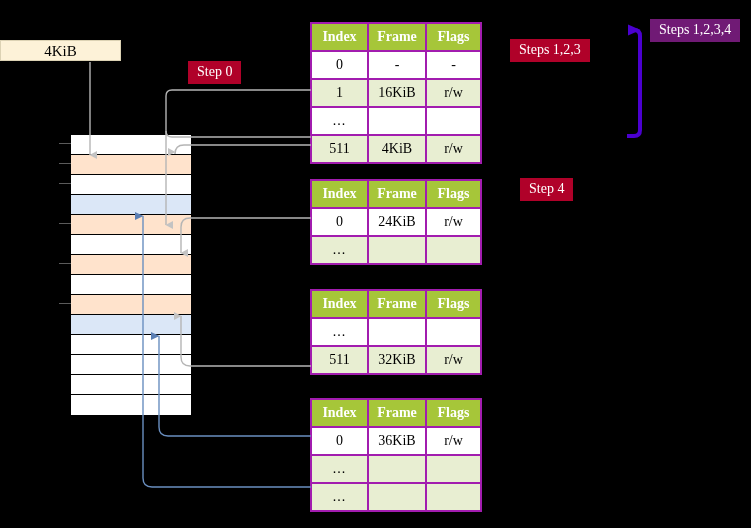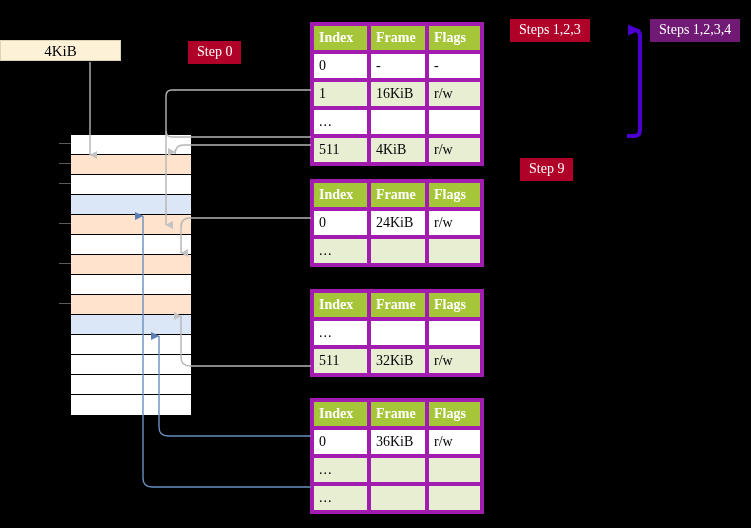--- a/index.html
+++ b/index.html
@@ -39,38 +39,38 @@
   .badge {
     position: absolute;
     color: #ffffff;
     font-size: 14px;
     line-height: 18px;
     padding: 2px 9px 3px 9px;
     box-sizing: border-box;
     white-space: nowrap;
     text-align: center;
   }
-  .badge-crimson { background: #b00129; }
+  .badge-crimson { background: #b00129; margin-top: 20px; }
   .badge-violet  { background: #701a75; }
 
   
   .ptable {
     position: absolute;
     border-collapse: collapse;
     background: #ffffff;
     font-size: 14px;
     box-sizing: border-box;
     border: 1px solid #9aba2c;
   }
   .ptable td, .ptable th {
-    border: 4px solid #a21caf;
+    border: 2px solid #a21caf;
     padding: 2px 5px 3px 5px;
     height: 28px;
     box-sizing: border-box;
-    text-align: left;
+    text-align: center;
     font-weight: normal;
     vertical-align: middle;
     color: #000000;
   }
   .ptable th {
     background: #a6c639;
     color: #ffffff;
     font-weight: bold;
     font-size: 14px;
   }
@@ -128,21 +128,21 @@
 <div id="stage">
 
   <div class="frame-box" id="frame-box" style="left:0px; top:40px; width:121px; height:21px;">4KiB</div>
 
   <div class="badge badge-crimson" style="left:188px; top:41px;">Step 0</div>
 
   <div class="badge badge-crimson" style="left:510px; top:19px;">Steps 1,2,3</div>
 
   <div class="badge badge-violet" style="left:650px; top:19px;">Steps 1,2,3,4</div>
 
-  <div class="badge badge-crimson" style="left:520px; top:158px;">Step 9</div>
+  <div class="badge badge-crimson" style="left:520px; top:158px;">Step 4</div>
 
   <div id="memcol">
       <div class="memrow m-white" style="top: 0px; height: 20px;"></div>
       <div class="memrow m-orange" style="top: 20px; height: 20px;"></div>
       <div class="memrow m-white" style="top: 40px; height: 20px;"></div>
       <div class="memrow m-blue" style="top: 60px; height: 20px;"></div>
       <div class="memrow m-orange" style="top: 80px; height: 20px;"></div>
       <div class="memrow m-white" style="top: 100px; height: 20px;"></div>
       <div class="memrow m-orange" style="top: 120px; height: 20px;"></div>
       <div class="memrow m-white" style="top: 140px; height: 20px;"></div>

